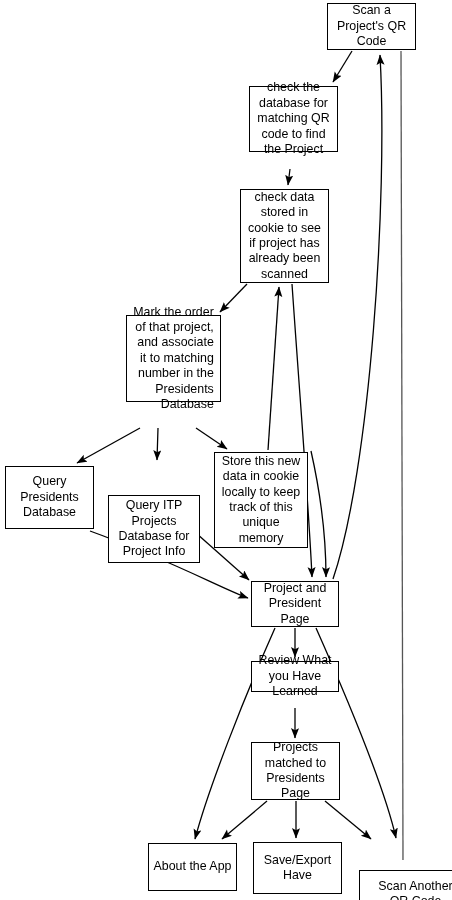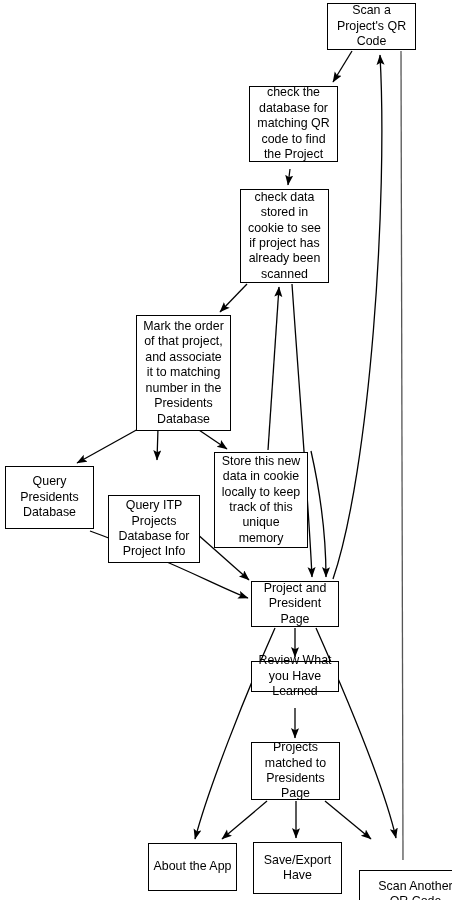--- a/index.html
+++ b/index.html
@@ -74,34 +74,34 @@
       <path d="M325,801 L371,839"></path>
     </g>
 
     <path d="M401,51 L403,860" stroke="#555555" stroke-width="1.3" fill="none"></path>
   </svg>
 
   <div class="node" style="left:327px; top:3px; width:89px; height:47px;">Scan a
 Project's QR
 Code</div>
 
-  <div class="node" style="left:249px; top:86px; width:89px; height:76px;">check the
+  <div class="node" style="left:249px; top:86px; width:89px; height:66px;">check the
 database for
 matching QR
 code to find
 the Project</div>
 
   <div class="node" style="left:240px; top:189px; width:89px; height:94px;">check data
 stored in
 cookie to see
 if project has
 already been
 scanned</div>
 
-  <div class="node" style="left:136px; top:315px; width:95px; height:116px;">Mark the order
+  <div class="node" style="left:126px; top:315px; width:95px; height:87px;text-align:right;">Mark the order
 of that project,
 and associate
 it to matching
 number in the
 Presidents
 Database</div>
 
   <div class="node" style="left:5px; top:466px; width:89px; height:63px;">Query
 Presidents
 Database</div>

